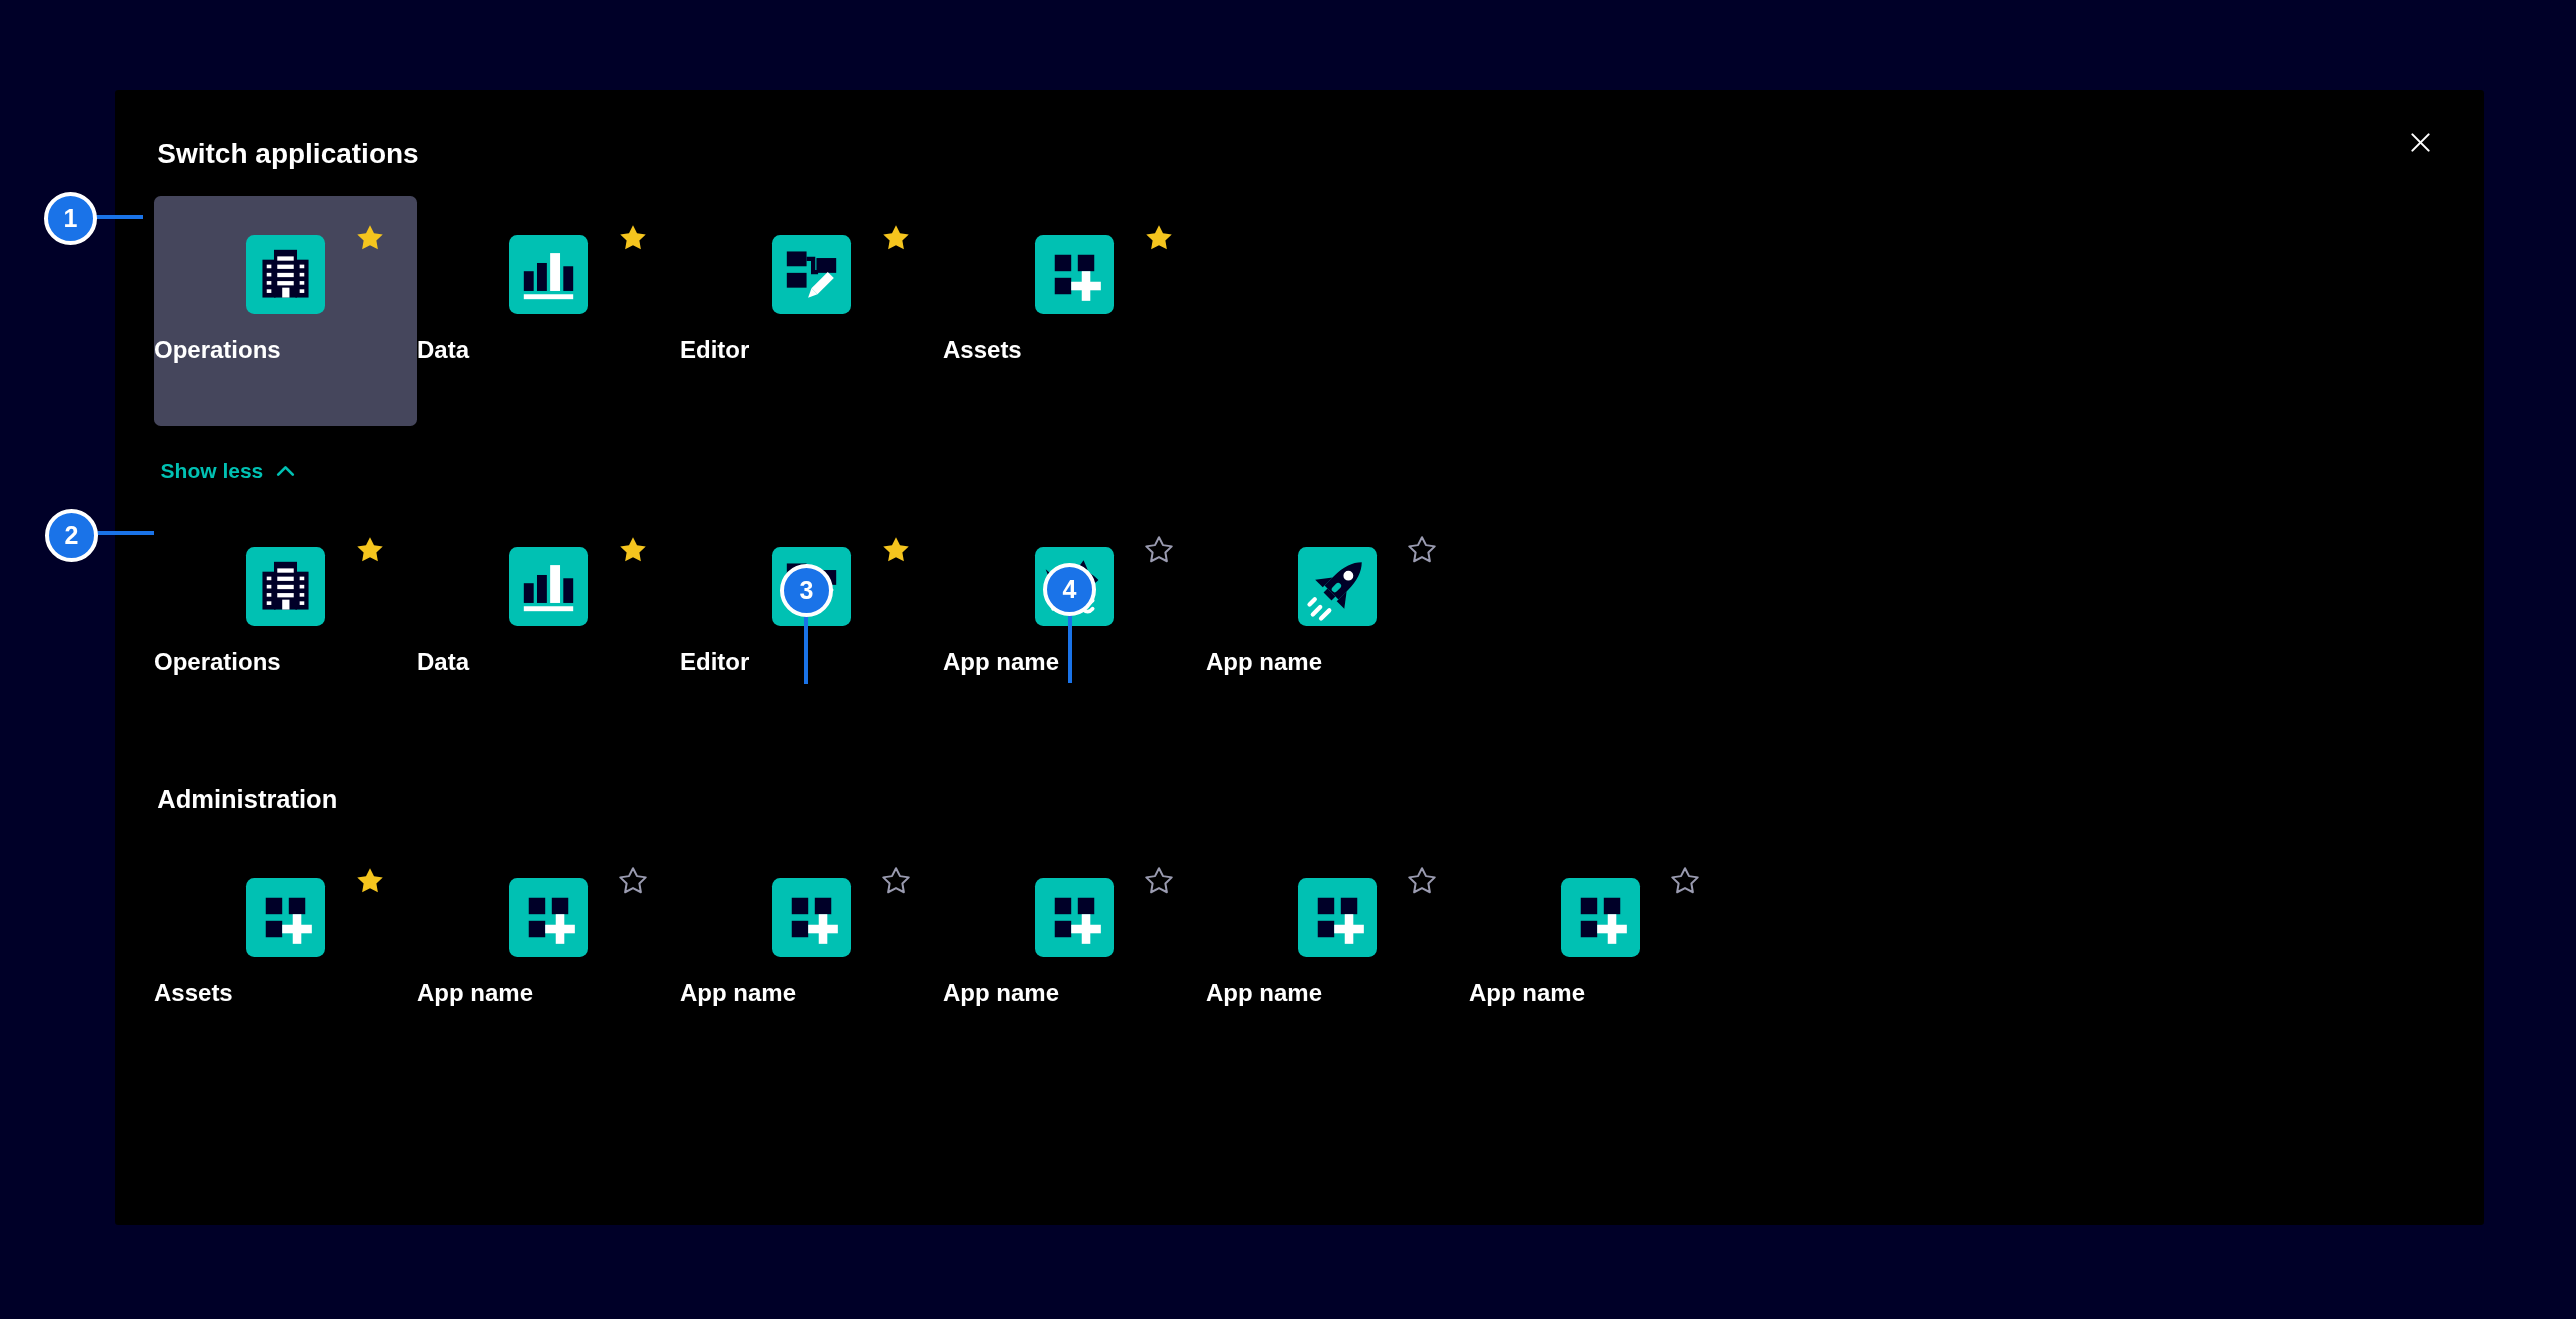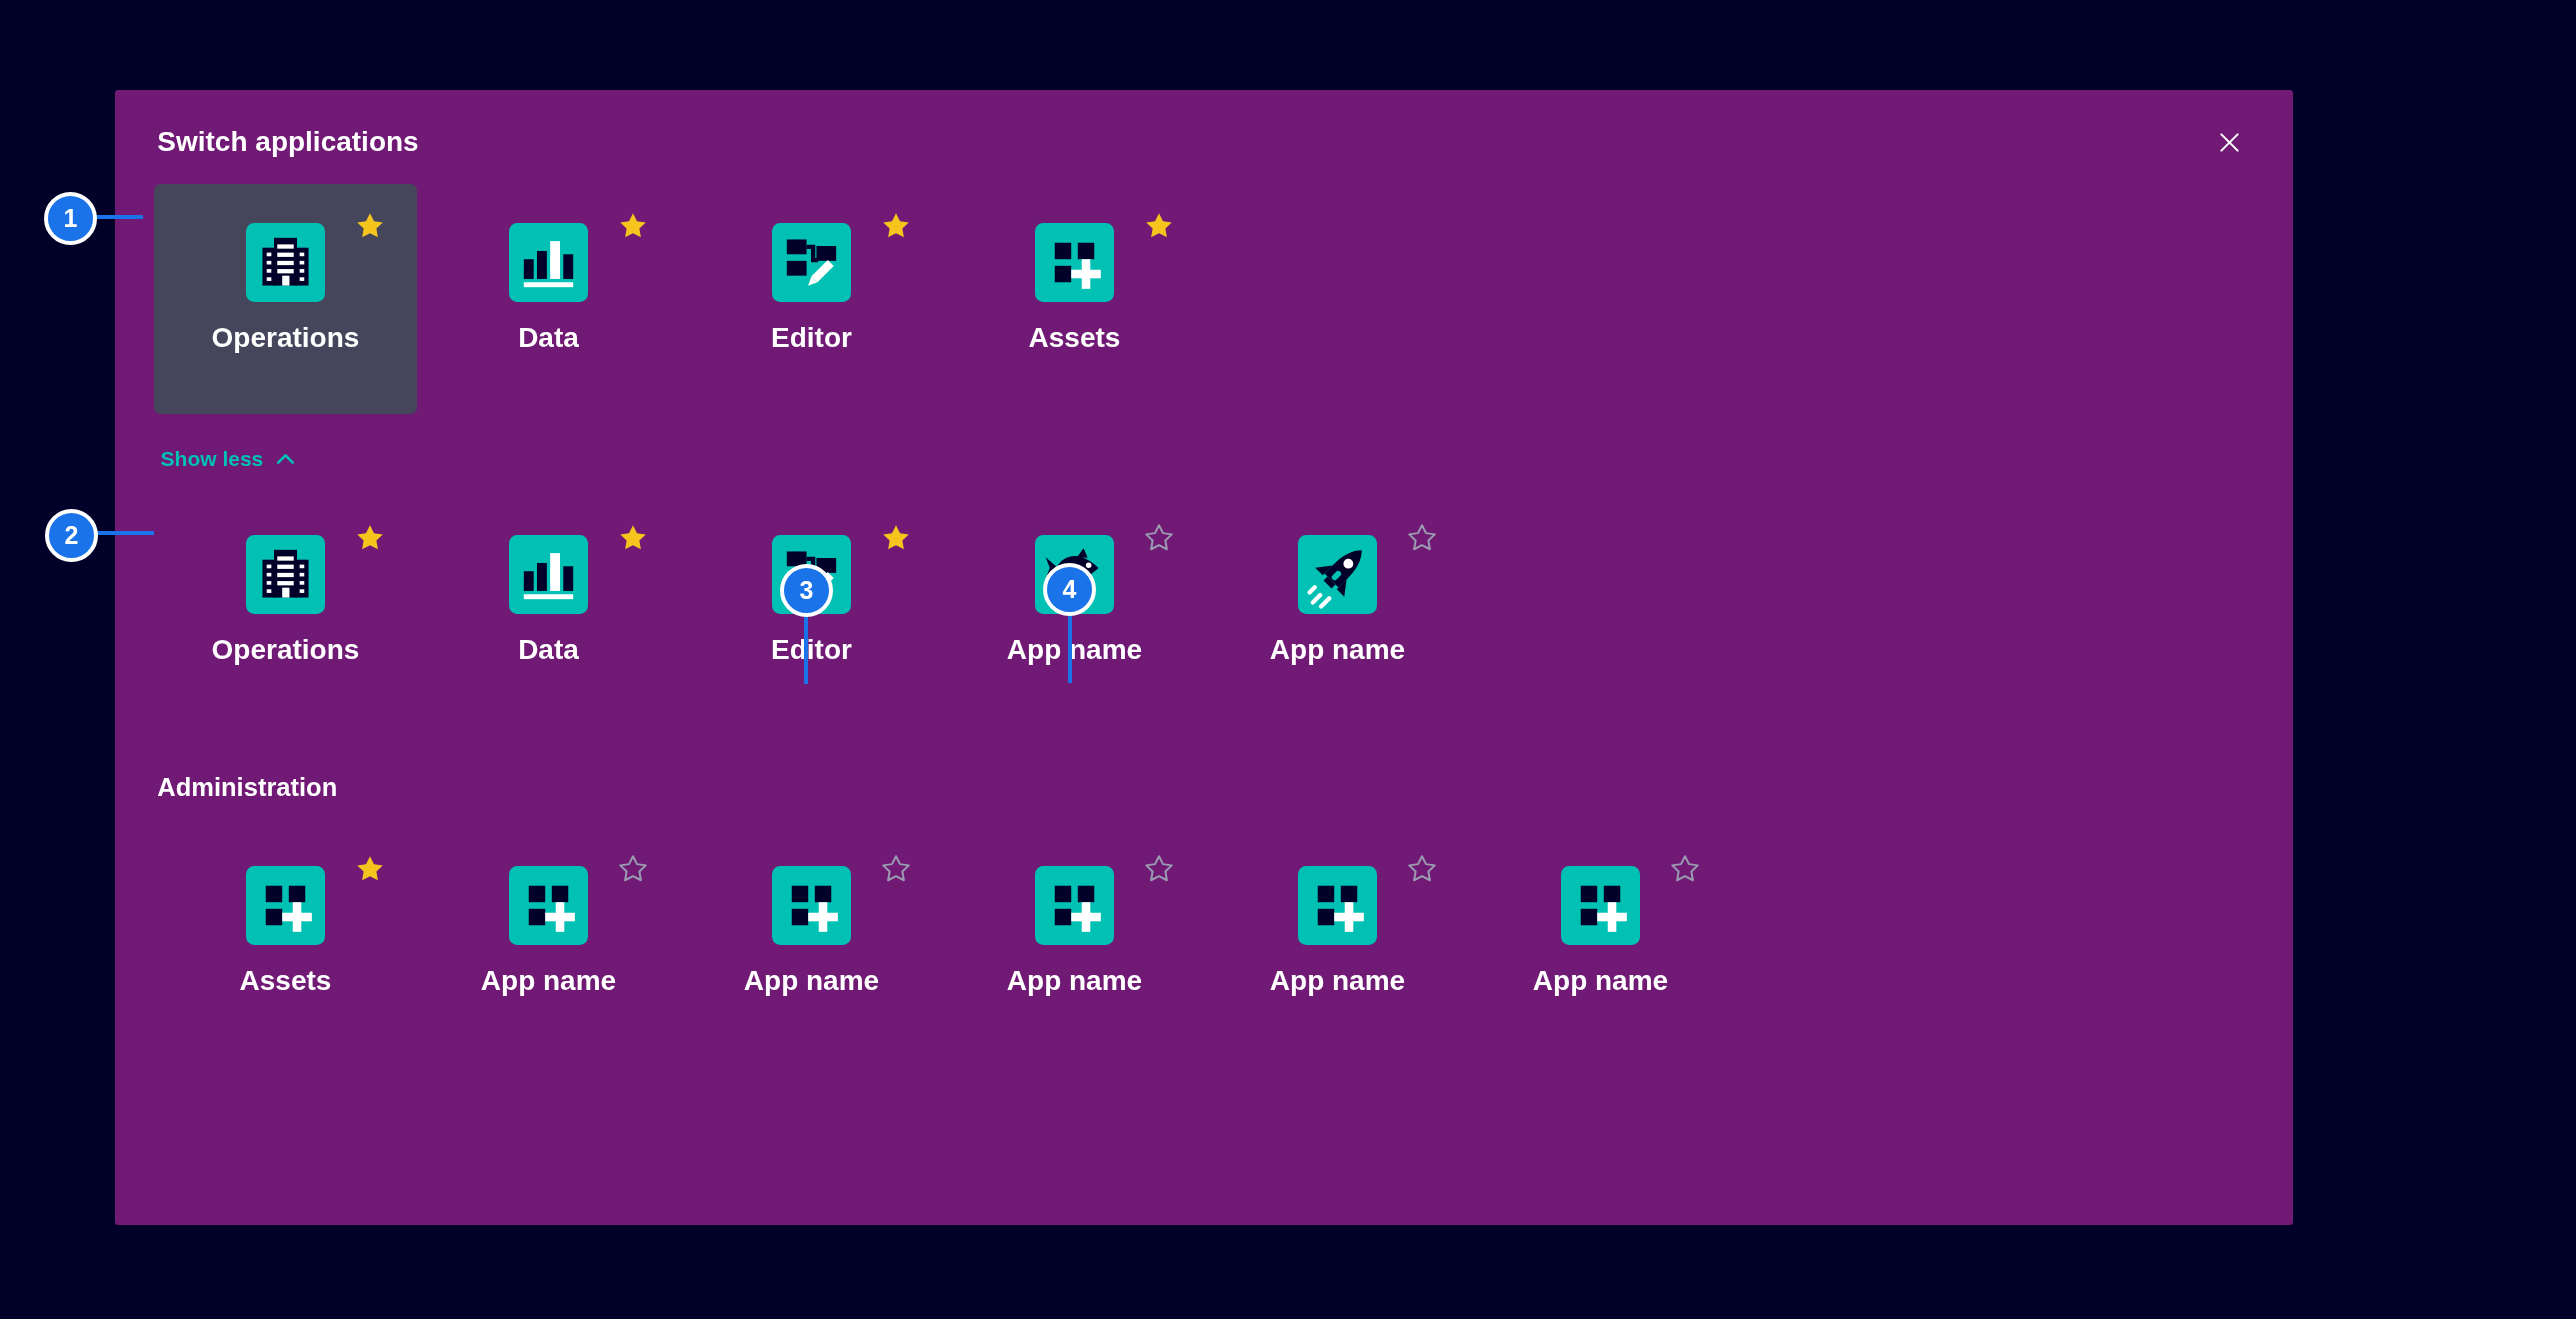--- a/index.html
+++ b/index.html
@@ -6,23 +6,23 @@
   html,body { width:2576px; height:1319px; }
   body {
     position:relative;
     background:#000028;
     font-family:"Liberation Sans", sans-serif;
     color:#ffffff;
     overflow:hidden;
   }
   .dialog {
     position:absolute; left:115px; top:90px;
-    width:2178px; height:1135px;
-    background:#701a75; border-radius:3.3px;
-    padding:0 39px;
+    width:2369px; height:1135px;
+    background:#000000; border-radius:3.3px;
+    padding:12px 39px;
   }
   .dialog-title {
     margin:35px 0 0 3.3px;
     font-size:28px; font-weight:600; line-height:33px;
   }
   .close-btn {
     position:absolute; top:31px; right:41px;
     width:46px; height:46px;
     display:flex; align-items:center; justify-content:center;
     cursor:pointer; background:transparent; border:none;
@@ -52,22 +52,21 @@
     background:#00c1b3; border-radius:8.2px;
   }
   .app-icon svg { display:block; width:79px; height:79px; }
   .star {
     position:absolute; left:109px; top:-12.3px;
     width:30px; height:30px; cursor:pointer;
   }
   .star svg { display:block; width:30px; height:30px; }
   .tile-label {
     margin-top:23px;
-    text-align:center;
-    font-size:28px; font-weight:700; line-height:25px;
+    font-size:24px; font-weight:700; line-height:25px;
   }
   .show-less {
     margin:31px 0 0 6.6px;
     display:inline-flex; align-items:center; gap:10px;
     color:#00c1b3; font-size:21px; font-weight:700; line-height:28px;
     cursor:pointer; background:none; border:none;
     font-family:"Liberation Sans", sans-serif;
   }
   .show-less svg { display:block; width:25px; height:25px; }
   

